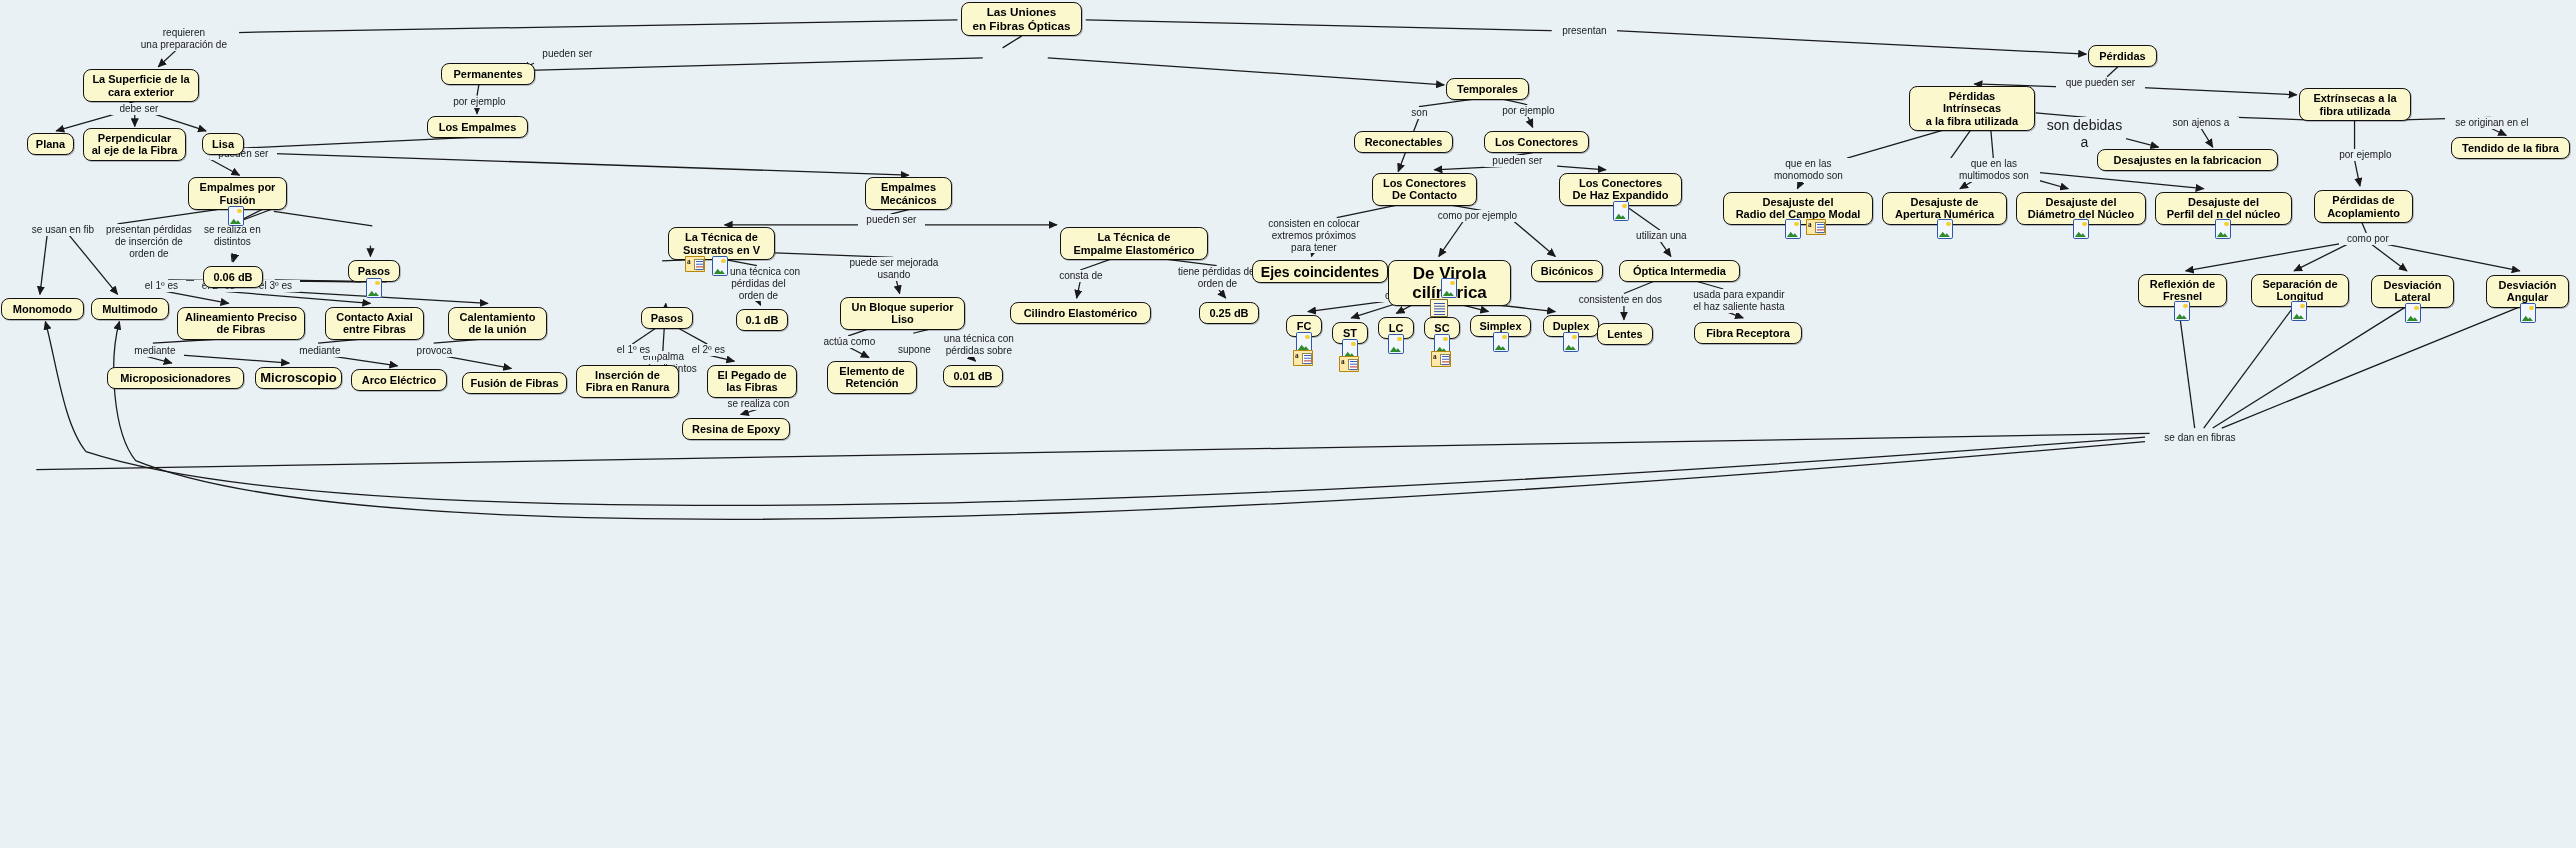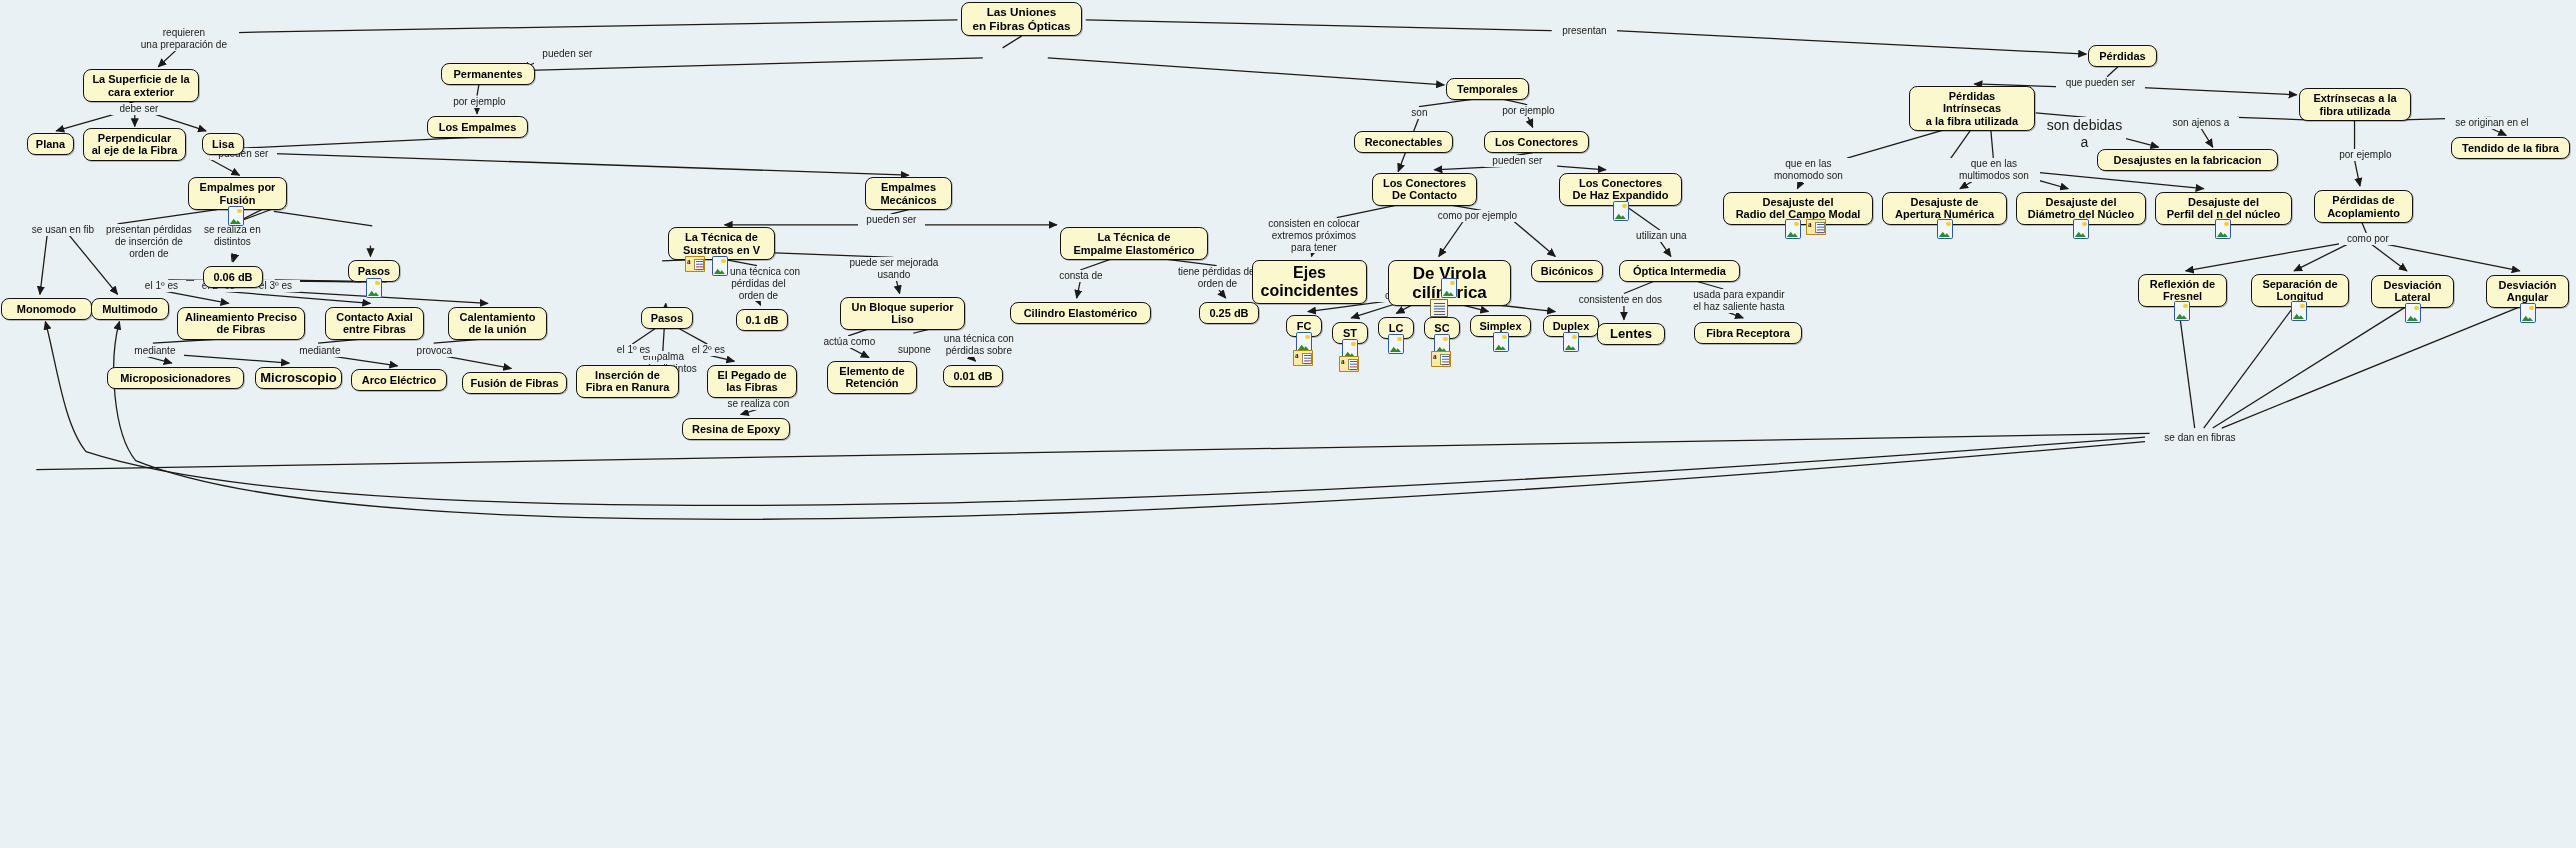--- a/index.html
+++ b/index.html
@@ -248,21 +248,21 @@
       <div class="node" style="left: 83px; top: 128px; width: 103px; min-height: 31px; font-size: 11px;">Perpendicular
 al eje de la Fibra</div>
       <div class="node" style="left: 202px; top: 133px; width: 42px; min-height: 22px; font-size: 11px;">Lisa</div>
       <div class="node" style="left: 441px; top: 63px; width: 94px; min-height: 22px; font-size: 11px;">Permanentes</div>
       <div class="node" style="left: 427px; top: 116px; width: 101px; min-height: 22px; font-size: 11px;">Los Empalmes</div>
       <div class="node" style="left: 188px; top: 177px; width: 99px; min-height: 33px; font-size: 11px;">Empalmes por
 Fusión</div>
       <div class="badge" style="left: 228px; top: 206px;">
         <div class="ico-img"></div>
       </div>
-      <div class="node" style="left: 0.9px; top: 298px; width: 91px; min-height: 22px; font-size: 11px;">Monomodo</div>
+      <div class="node" style="left: 0.9px; top: 298px; width: 83px; min-height: 22px; font-size: 11px;">Monomodo</div>
       <div class="node" style="left: 91px; top: 298px; width: 78px; min-height: 22px; font-size: 11px;">Multimodo</div>
       <div class="node" style="left: 203px; top: 266px; width: 60px; min-height: 22px; font-size: 11px;">0.06 dB</div>
       <div class="node" style="left: 348px; top: 260px; width: 52px; min-height: 22px; font-size: 11px;">Pasos</div>
       <div class="badge" style="left: 366px; top: 278px;">
         <div class="ico-img"></div>
       </div>
       <div class="node" style="left: 177px; top: 307px; width: 128px; min-height: 31px; font-size: 11px;">Alineamiento Preciso
 de Fibras</div>
       <div class="node" style="left: 325px; top: 307px; width: 99px; min-height: 31px; font-size: 11px;">Contacto Axial
 entre Fibras</div>
@@ -303,21 +303,21 @@
       <div class="node" style="left: 1446px; top: 78px; width: 83px; min-height: 22px; font-size: 11px;">Temporales</div>
       <div class="node" style="left: 1354px; top: 131px; width: 99px; min-height: 22px; font-size: 11px;">Reconectables</div>
       <div class="node" style="left: 1484px; top: 131px; width: 105px; min-height: 22px; font-size: 11px;">Los Conectores</div>
       <div class="node" style="left: 1372px; top: 173px; width: 105px; min-height: 31px; font-size: 11px;">Los Conectores
 De Contacto</div>
       <div class="node" style="left: 1559px; top: 173px; width: 123px; min-height: 31px; font-size: 11px;">Los Conectores
 De Haz Expandido</div>
       <div class="badge" style="left: 1613px; top: 201px;">
         <div class="ico-img"></div>
       </div>
-      <div class="node" style="left: 1252px; top: 260px; width: 115px; min-height: 22px; font-size: 16px; border-radius: 7px;">Ejes coincidentes</div>
+      <div class="node" style="left: 1252px; top: 260px; width: 136px; min-height: 22px; font-size: 14px;">Ejes coincidentes</div>
       <div class="node" style="left: 1388px; top: 260px; width: 123px; min-height: 22px; font-size: 17px;">De Virola cilíndrica</div>
       <div class="badge" style="left: 1441px; top: 278px;">
         <div class="ico-img"></div>
       </div>
       <div class="node" style="left: 1531px; top: 260px; width: 72px; min-height: 22px; font-size: 11px;">Bicónicos</div>
       <div class="node" style="left: 1619px; top: 260px; width: 121px; min-height: 22px; font-size: 11px;">Óptica Intermedia</div>
       <div class="node" style="left: 1286px; top: 315px; width: 36px; min-height: 22px; font-size: 11px;">FC</div>
       <div class="badge" style="left: 1296px; top: 332px;">
         <div class="ico-img"></div>
       </div>
@@ -349,21 +349,21 @@
         </div>
       </div>
       <div class="node" style="left: 1470px; top: 315px; width: 61px; min-height: 22px; font-size: 11px;">Simplex</div>
       <div class="badge" style="left: 1493px; top: 332px;">
         <div class="ico-img"></div>
       </div>
       <div class="node" style="left: 1543px; top: 315px; width: 56px; min-height: 22px; font-size: 11px;">Duplex</div>
       <div class="badge" style="left: 1563px; top: 332px;">
         <div class="ico-img"></div>
       </div>
-      <div class="node" style="left: 1597px; top: 323px; width: 68px; min-height: 22px; font-size: 13px;">Lentes</div>
+      <div class="node" style="left: 1597px; top: 323px; width: 56px; min-height: 22px; font-size: 11px;">Lentes</div>
       <div class="node" style="left: 1694px; top: 322px; width: 108px; min-height: 22px; font-size: 11px;">Fibra Receptora</div>
       <div class="node" style="left: 2088px; top: 45px; width: 69px; min-height: 22px; font-size: 11px;">Pérdidas</div>
       <div class="node" style="left: 1909px; top: 86px; width: 126px; min-height: 42px; font-size: 11px;">Pérdidas
 Intrínsecas
 a la fibra utilizada</div>
       <div class="node" style="left: 2299px; top: 88px; width: 112px; min-height: 33px; font-size: 11px;">Extrínsecas a la
 fibra utilizada</div>
       <div class="node" style="left: 2097px; top: 149px; width: 181px; min-height: 22px; font-size: 11px;">Desajustes en la fabricacion</div>
       <div class="node" style="left: 2451px; top: 137px; width: 119px; min-height: 22px; font-size: 11px;">Tendido de la fibra</div>
       <div class="node" style="left: 1723px; top: 192px; width: 150px; min-height: 31px; font-size: 11px;">Desajuste del

